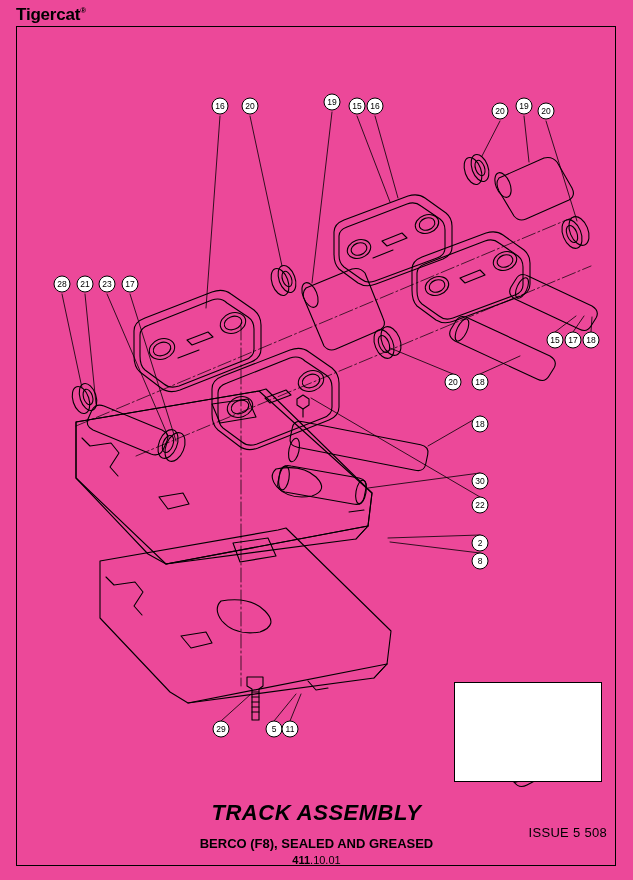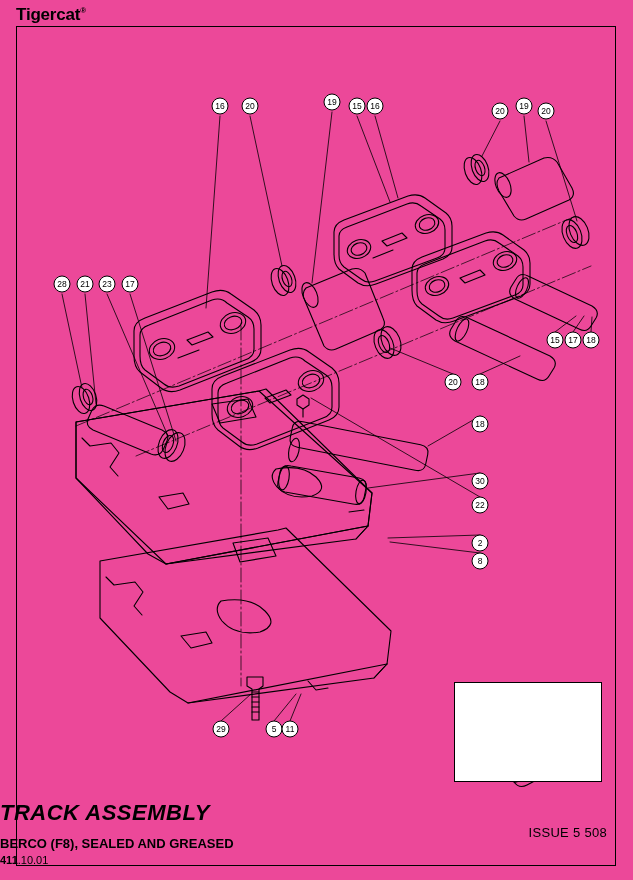--- a/index.html
+++ b/index.html
@@ -43,21 +43,21 @@
   .diagram-svg {
     position: absolute;
     left: 16px;
     top: 26px;
   }
   .titleblock {
     position: absolute;
     left: 0;
     right: 0;
     bottom: 14px;
-    text-align: left;
+    text-align: center;
   }
   .title-main {
     font-size: 22px;
     font-weight: bold;
     font-style: italic;
     letter-spacing: 0.5px;
   }
   .title-sub {
     font-size: 13px;
     font-weight: bold;

